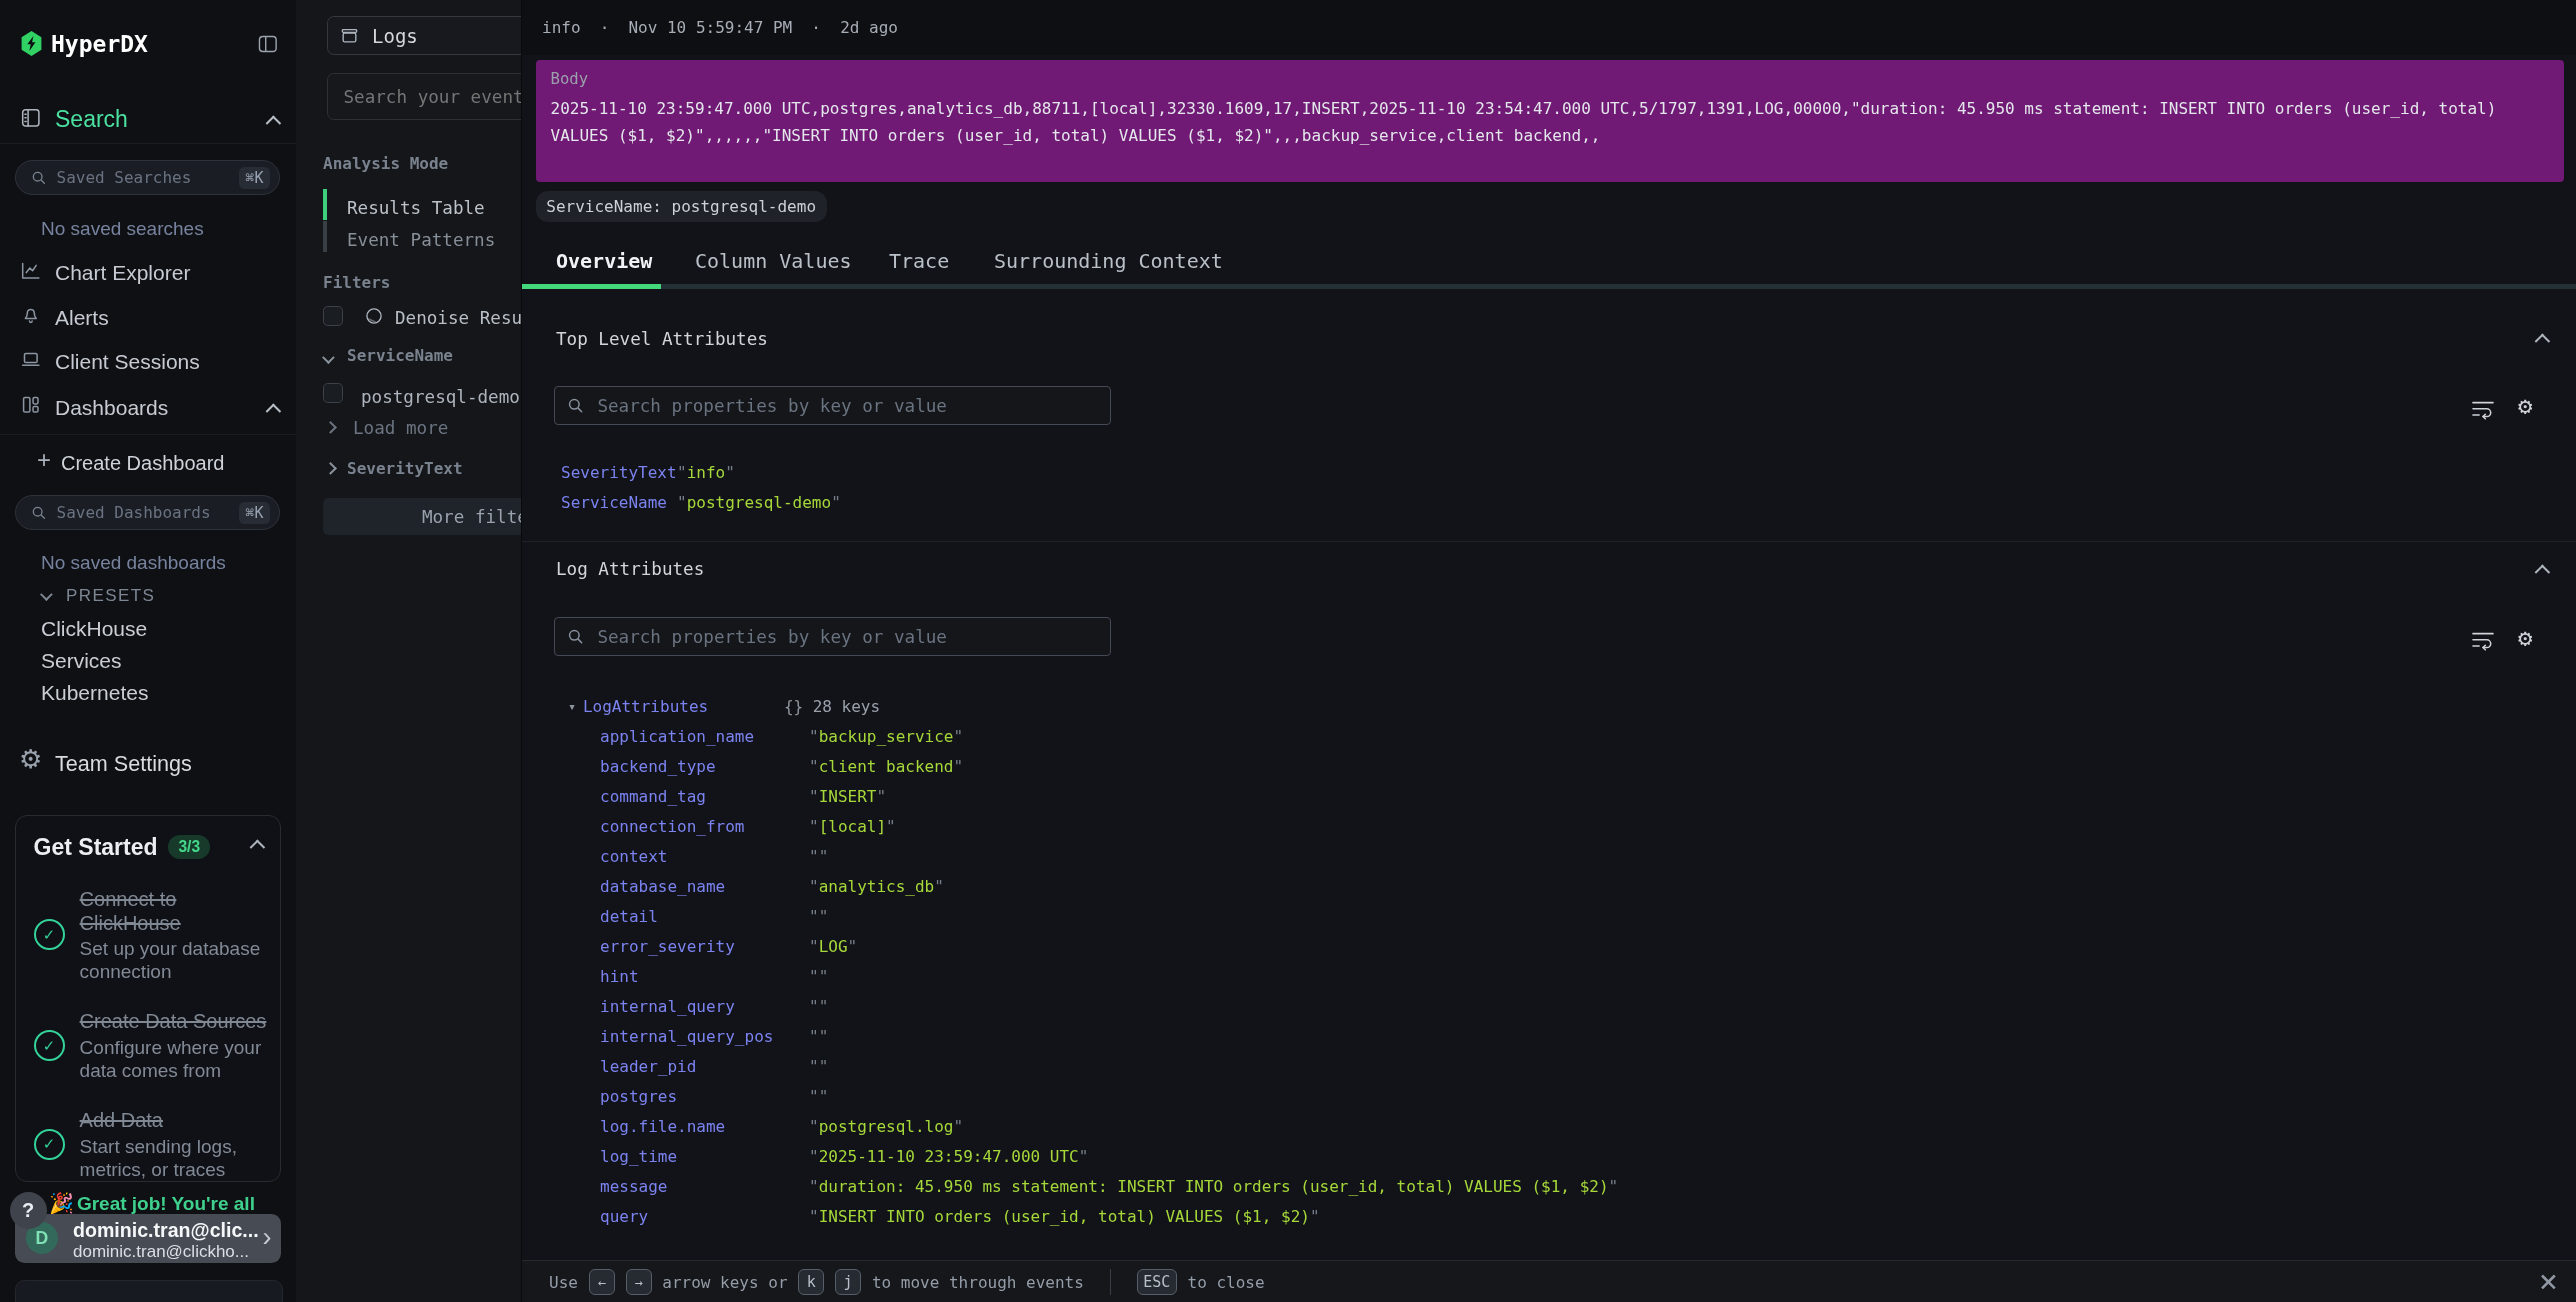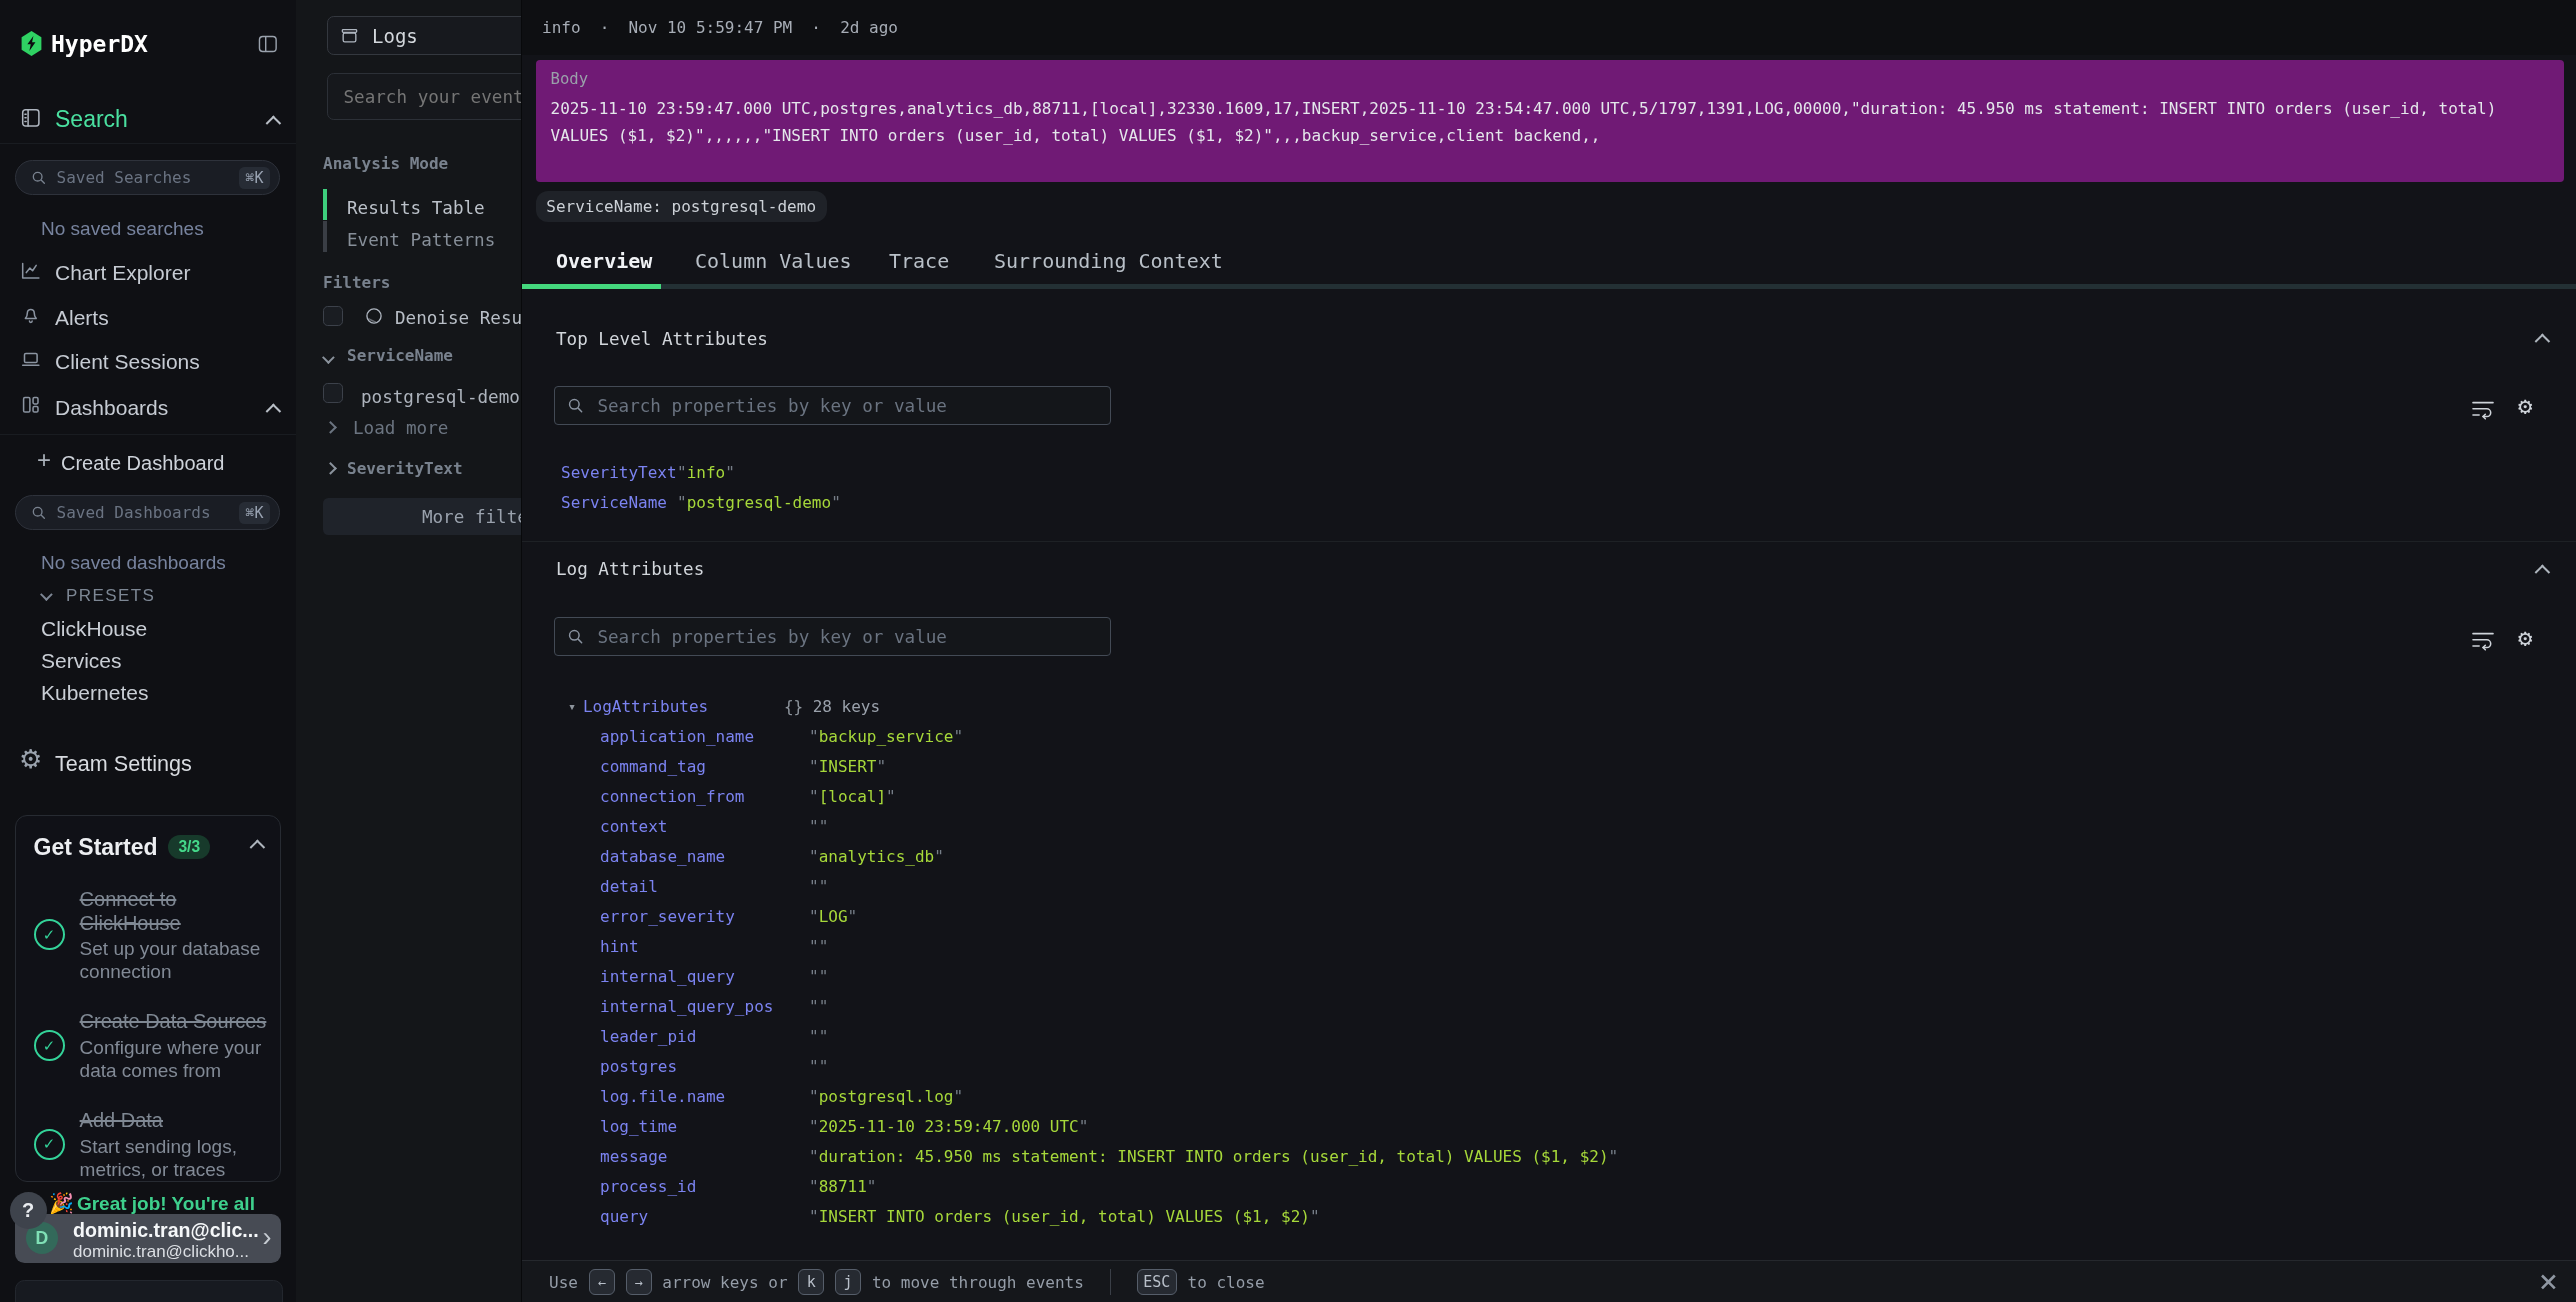--- a/index.html
+++ b/index.html
@@ -351,20 +351,24 @@
     <span style="color:#8d949c">{}</span>
     <span style="color:#9aa1ab;margin-left:9.5px">28 keys</span>
   </div>
 
   <div id="log-rows" class="abs" style="left:78px;top:721px">
       <div class="attr-row">
         <span class="ak">application_name</span>
         <span><span class="q">"</span><span class="av">backup_service</span><span class="q">"</span></span>
       </div>
       <div class="attr-row">
+        <span class="ak">backend_type</span>
+        <span><span class="q">"</span><span class="av">client backend</span><span class="q">"</span></span>
+      </div>
+      <div class="attr-row">
         <span class="ak">command_tag</span>
         <span><span class="q">"</span><span class="av">INSERT</span><span class="q">"</span></span>
       </div>
       <div class="attr-row">
         <span class="ak">connection_from</span>
         <span><span class="q">"</span><span class="av">[local]</span><span class="q">"</span></span>
       </div>
       <div class="attr-row">
         <span class="ak">context</span>
         <span><span class="q">"</span><span class="av"></span><span class="q">"</span></span>
@@ -405,24 +409,20 @@
         <span class="ak">log.file.name</span>
         <span><span class="q">"</span><span class="av">postgresql.log</span><span class="q">"</span></span>
       </div>
       <div class="attr-row">
         <span class="ak">log_time</span>
         <span><span class="q">"</span><span class="av">2025-11-10 23:59:47.000 UTC</span><span class="q">"</span></span>
       </div>
       <div class="attr-row">
         <span class="ak">message</span>
         <span><span class="q">"</span><span class="av">duration: 45.950 ms  statement: INSERT INTO orders (user_id, total) VALUES ($1, $2)</span><span class="q">"</span></span>
-      </div>
-      <div class="attr-row">
-        <span class="ak">process_id</span>
-        <span><span class="q">"</span><span class="av">88711</span><span class="q">"</span></span>
       </div>
       <div class="attr-row">
         <span class="ak">query</span>
         <span><span class="q">"</span><span class="av">INSERT INTO orders (user_id, total) VALUES ($1, $2)</span><span class="q">"</span></span>
       </div>
     </div>
 
   <div id="footer-bar">
     <span>Use</span>
     <span class="kbd" style="font-size:13.5px">←</span>

